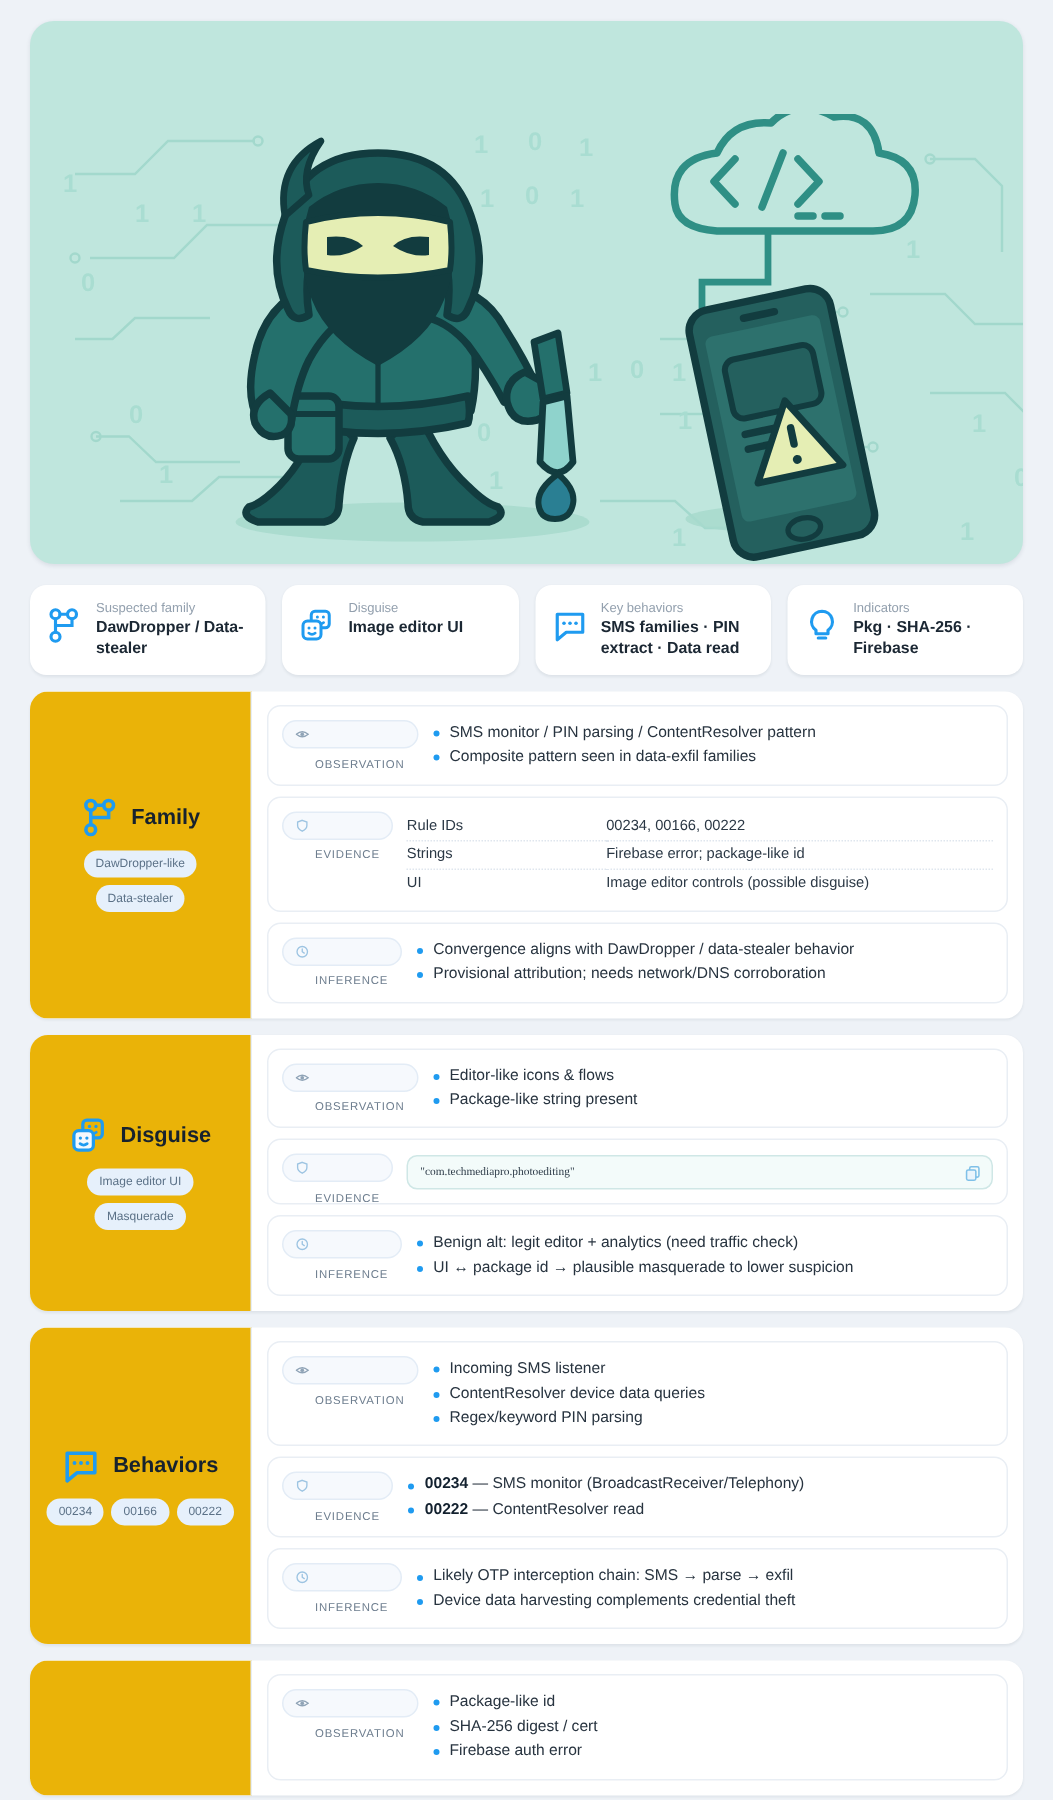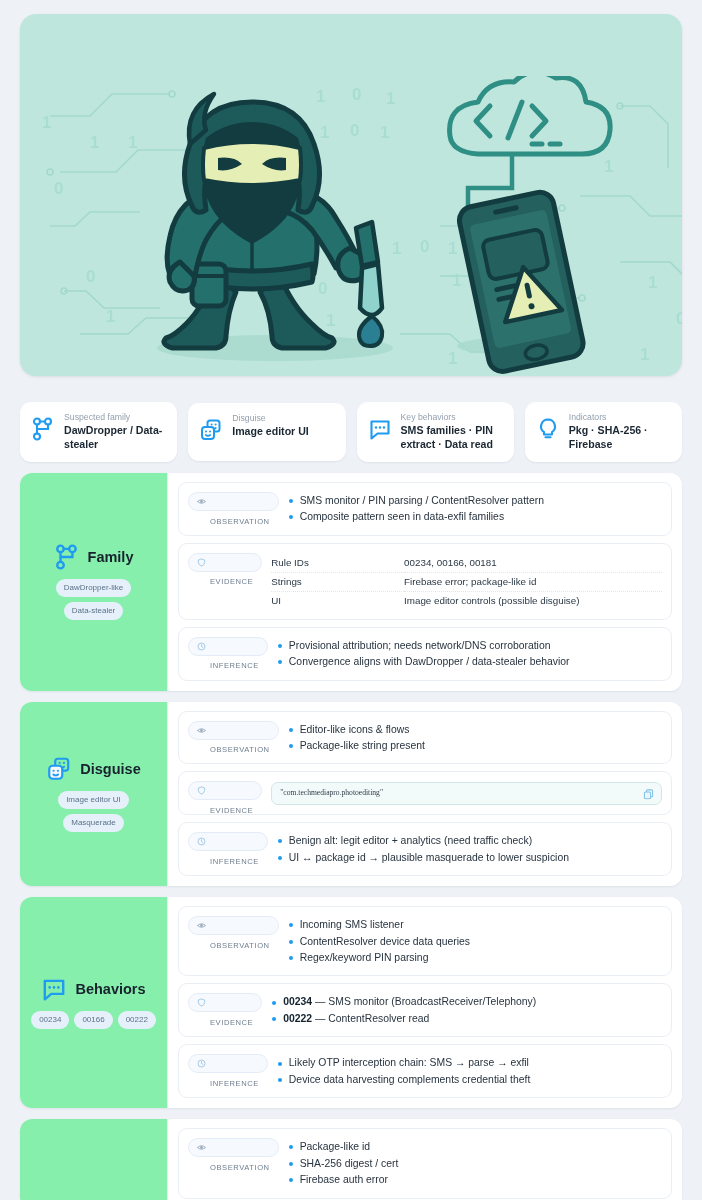--- a/index.html
+++ b/index.html
@@ -32,22 +32,21 @@
     font-weight: bold;
     line-height: 1.24;
     letter-spacing: -0.1px;
     white-space: pre-line;
   }
   .hero-art { position: absolute; left: 0; top: 62px; width: 702px; height: 300px; }
 
   
   .summary {
     display: flex; gap: 11px;
-    margin-top: 26px;
-    align-items: center;
+    margin-top: 14px;
   }
   .sum-card {
     flex: 1 1 0;
     background: #ffffff;
     border-radius: 11px;
     padding: 10px 11px;
     display: flex; align-items: flex-start; gap: 9px;
     box-shadow: 0 1px 2px rgba(30,50,70,.08);
     min-height: 58px;
   }
@@ -60,21 +59,21 @@
   .section {
     display: flex;
     background: #ffffff;
     border-radius: 12px;
     margin-top: 11px;
     overflow: hidden;
     box-shadow: 0 1px 2px rgba(30,50,70,.08);
   }
   .sec-left {
     flex: 0 0 148px;
-    background: #86efac;
+    background: #eab308;
     border-right: 1px solid #e7eef6;
     display: flex; flex-direction: column;
     align-items: center; justify-content: center;
     padding: 12px 8px;
   }
   .sec-head { display: flex; align-items: center; gap: 8px; }
   .sec-ico { width: 26px; height: 26px; flex: 0 0 auto; }
   .sec-title { font-size: 14.5px; font-weight: bold; color: #17222e; }
   .chips { display: flex; flex-wrap: wrap; justify-content: center; gap: 5px; margin-top: 9px; text-align: center; }
   .chip {
@@ -384,21 +383,21 @@
           <svg class="tag-ico" viewBox="0 0 16 16">
             <path d="M8 1.5 L13.5 3.6 v4.2 q0 4.2 -5.5 6.7 q-5.5 -2.5 -5.5 -6.7 V3.6 z" fill="none" stroke="#9dc4e2" stroke-width="1.6"></path>
           </svg>
           <span class="tag-txt">EVIDENCE</span>
         </div>
         <div class="body">
           <table class="ev">
             <tbody>
                 <tr>
               <td class="k">Rule IDs</td>
-              <td class="v">00234, 00166, 00181</td>
+              <td class="v">00234, 00166, 00222</td>
             </tr>
             <tr>
               <td class="k">Strings</td>
               <td class="v">Firebase error; package-like id</td>
             </tr>
             <tr>
               <td class="k">UI</td>
               <td class="v">Image editor controls (possible disguise)</td>
             </tr>
           </tbody>
@@ -409,22 +408,22 @@
       <div class="block">
         <div class="tag">
           <svg class="tag-ico" viewBox="0 0 16 16">
             <circle cx="8" cy="8" r="6.2" fill="none" stroke="#9dc4e2" stroke-width="1.6"></circle>
             <path d="M8 4.6 V8 l2.4 1.6" fill="none" stroke="#9dc4e2" stroke-width="1.6" stroke-linecap="round"></path>
           </svg>
           <span class="tag-txt">INFERENCE</span>
         </div>
         <div class="body">
           <ul class="bullets">
+            <li>Convergence aligns with DawDropper / data-stealer behavior</li>
             <li>Provisional attribution; needs network/DNS corroboration</li>
-            <li>Convergence aligns with DawDropper / data-stealer behavior</li>
           </ul>
         </div>
       </div>
     </div>
   </div>
 
   <div class="section">
     <div class="sec-left">
       <div class="sec-head">
         <svg class="sec-ico" viewBox="0 0 24 24">

